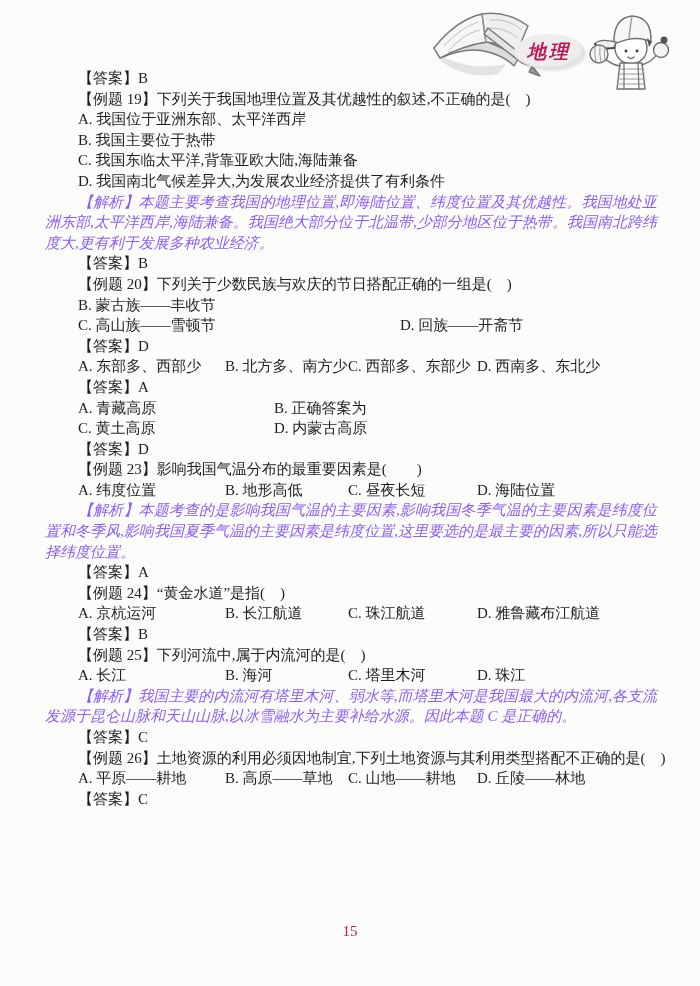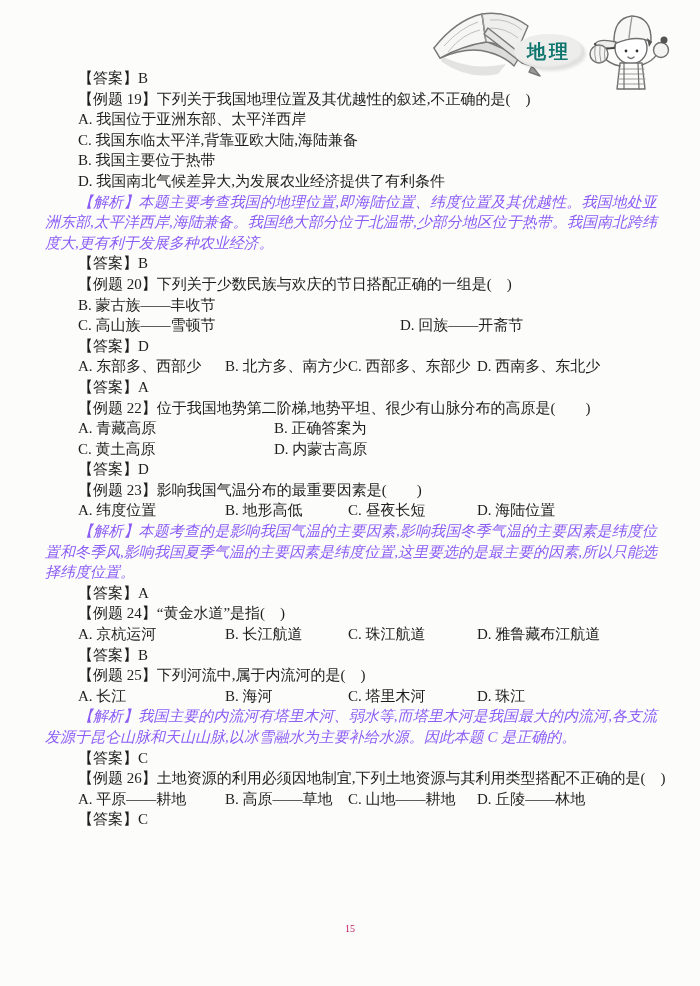--- a/index.html
+++ b/index.html
@@ -12,42 +12,42 @@
   
   .header-art{position:absolute;left:428px;top:2px;width:255px;height:94px;}
   .header-art svg{position:absolute;left:0;top:0;}
   .bubble{
     position:absolute;left:86px;top:32px;width:70px;height:35px;
     background:#ededec;border-radius:50%;
     box-shadow:2px 2px 3px rgba(0,0,0,0.10), inset -2px -2px 3px rgba(0,0,0,0.06);
     display:flex;align-items:center;justify-content:center;
   }
   .bubble span{
-    font-weight:bold;color:#0f766e;
+    font-style:italic;font-weight:bold;color:#be185d;
     font-size:19px;letter-spacing:3px;line-height:1;
   }
   
   .content{
     position:absolute;left:45px;top:68px;width:612px;
     font-size:15px;line-height:20.6px;
   }
   .ln{height:20.6px;white-space:nowrap;padding-left:33px;}
   .para{margin:0;text-indent:33px;text-align:justify;}
   .analysis{font-style:italic;color:#8b5cf6;}
   .opts{display:flex;}
   .opts span{flex:0 0 auto;}
   .two  .oA{width:322px;}
   .twoN .oA{width:196px;}
   .four .o1{width:147px;}
   .four .o2{width:123px;}
   .four .o3{width:129px;}
   
   .page-number{
     position:absolute;left:0;top:923px;width:100%;
-    text-align:center;font-size:10px;color:#be185d;
+    text-align:center;font-size:15px;color:#be185d;
   }
 </style>
 </head>
 <body>
 
 <div class="header-art">
   <svg width="125" height="90" viewBox="0 0 125 90">
     <g stroke="#777" stroke-width="1.4" stroke-linejoin="round" fill="none">
 
       <path d="M10,52 Q40,70 78,62 L70,72 Q40,78 14,60 Z" fill="#e3e3e1" stroke="none"></path>
@@ -102,42 +102,41 @@
       <circle cx="78" cy="48" r="7.5" fill="#f4f4f2"></circle>
       <circle cx="81" cy="38" r="3.5" fill="#555" stroke="none"></circle>
     </g>
   </svg>
 </div>
 
 <main class="content">
   <div class="ln">【答案】B</div>
   <div class="ln">【例题 19】下列关于我国地理位置及其优越性的叙述,不正确的是(　)</div>
   <div class="ln">A. 我国位于亚洲东部、太平洋西岸</div>
+  <div class="ln">B. 我国主要位于热带</div>
   <div class="ln">C. 我国东临太平洋,背靠亚欧大陆,海陆兼备</div>
-  <div class="ln">B. 我国主要位于热带</div>
   <div class="ln">D. 我国南北气候差异大,为发展农业经济提供了有利条件</div>
   <p class="para analysis">【解析】本题主要考查我国的地理位置,即海陆位置、纬度位置及其优越性。我国地处亚洲东部,太平洋西岸,海陆兼备。我国绝大部分位于北温带,少部分地区位于热带。我国南北跨纬度大,更有利于发展多种农业经济。</p>
   <div class="ln">【答案】B</div>
   <div class="ln">【例题 20】下列关于少数民族与欢庆的节日搭配正确的一组是(　)</div>
   <div class="ln opts two">
     <span>B. 蒙古族——丰收节</span>
   </div>
   <div class="ln opts two">
     <span class="oA">C. 高山族——雪顿节</span>
     <span>D. 回族——开斋节</span>
   </div>
   <div class="ln">【答案】D</div>
   <div class="ln opts four">
     <span class="o1">A. 东部多、西部少</span>
     <span class="o2">B. 北方多、南方少</span>
     <span class="o3">C. 西部多、东部少</span>
     <span>D. 西南多、东北少</span>
   </div>
   <div class="ln">【答案】A</div>
-  <div class="ln">【例题 22】位于我国地势第二阶梯,地势平坦、很少有山脉分布的高原是(　　)</div>
   <div class="ln opts twoN">
     <span class="oA">A. 青藏高原</span>
     <span>B. 正确答案为</span>
   </div>
   <div class="ln opts twoN">
     <span class="oA">C. 黄土高原</span>
     <span>D. 内蒙古高原</span>
   </div>
   <div class="ln">【答案】D</div>
   <div class="ln">【例题 23】影响我国气温分布的最重要因素是(　　)</div>

